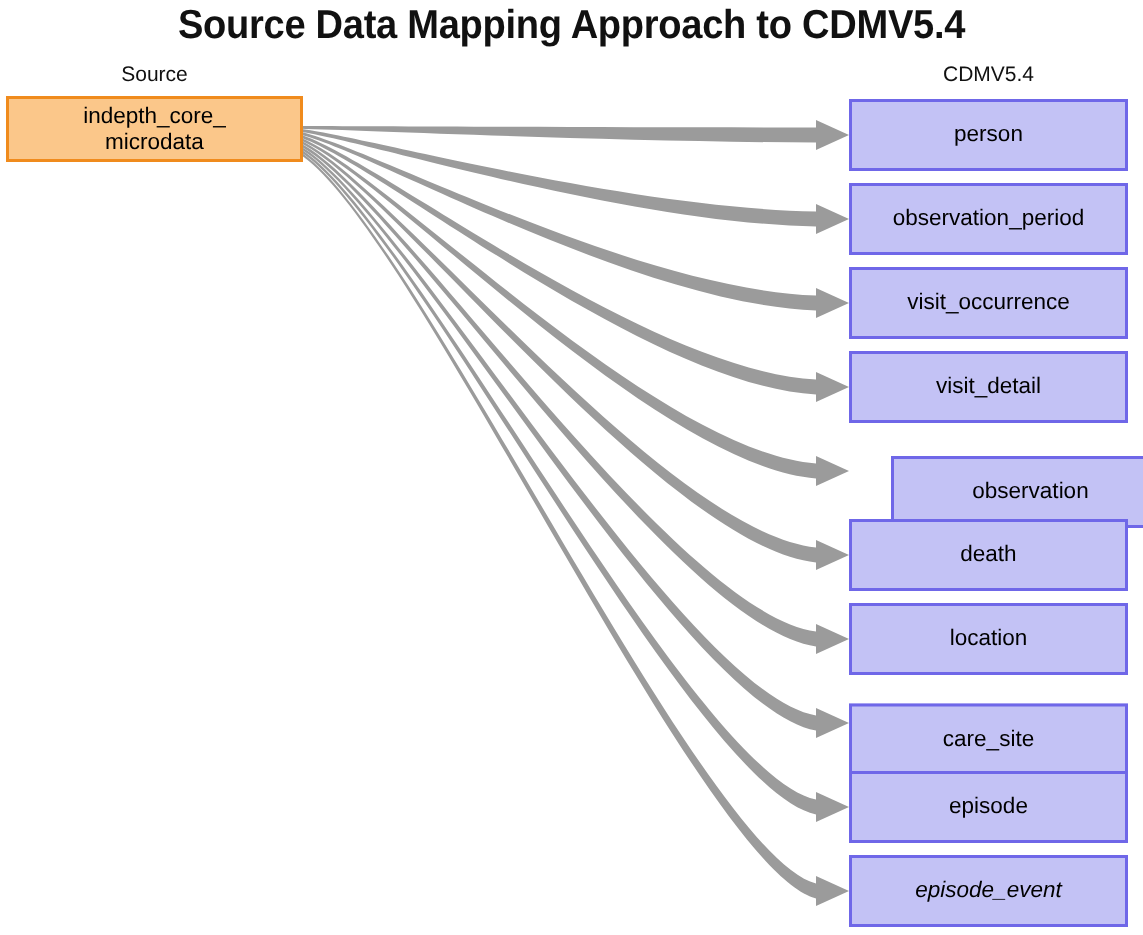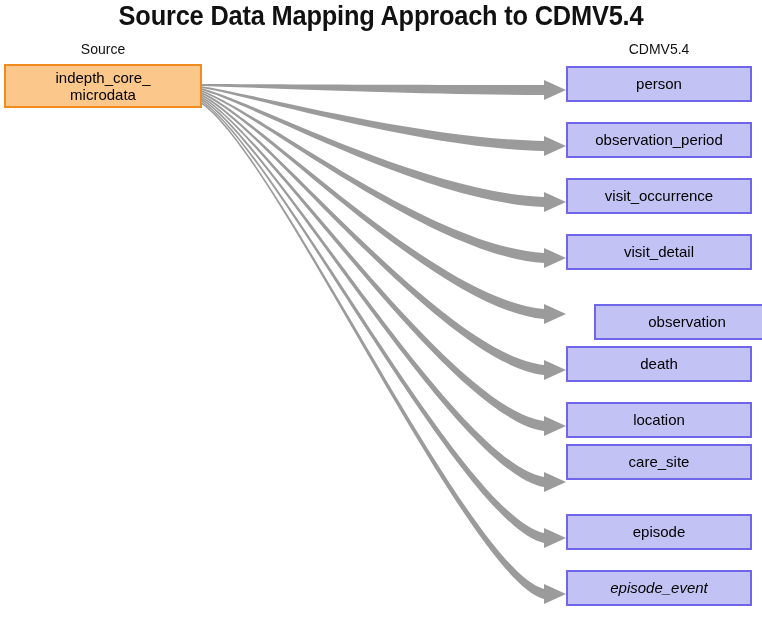--- a/index.html
+++ b/index.html
@@ -72,21 +72,21 @@
     top: 64px;
     width: 198px;
     height: 44px;
     background: #FBC78A;
     border: 2px solid #F08B1D;
     font-size: 15px;
   }
   .target-node {
     left: 566px;
     width: 186px;
-    height: 36px;
+    height: 48px;
     background: #C3C2F5;
     border: 2px solid #6F67E8;
   }
 </style>
 </head>
 <body>
 
 <div id="canvas">
 
   <div id="diagram-title">Source Data Mapping Approach to CDMV5.4</div>
@@ -141,21 +141,21 @@
       </div>
       <div class="node-box target-node" style="top: 304px; margin-left: 28px;">
         <span>observation</span>
       </div>
       <div class="node-box target-node" style="top: 346px;">
         <span>death</span>
       </div>
       <div class="node-box target-node" style="top: 402px;">
         <span>location</span>
       </div>
-      <div class="node-box target-node" style="top: 444px; align-items: center;">
+      <div class="node-box target-node" style="top: 469px; align-items: center;">
         <span>care_site</span>
       </div>
       <div class="node-box target-node" style="top: 514px;">
         <span>episode</span>
       </div>
       <div class="node-box target-node" style="top: 570px; font-style: italic;">
         <span>episode_event</span>
       </div>
     </div>
 

